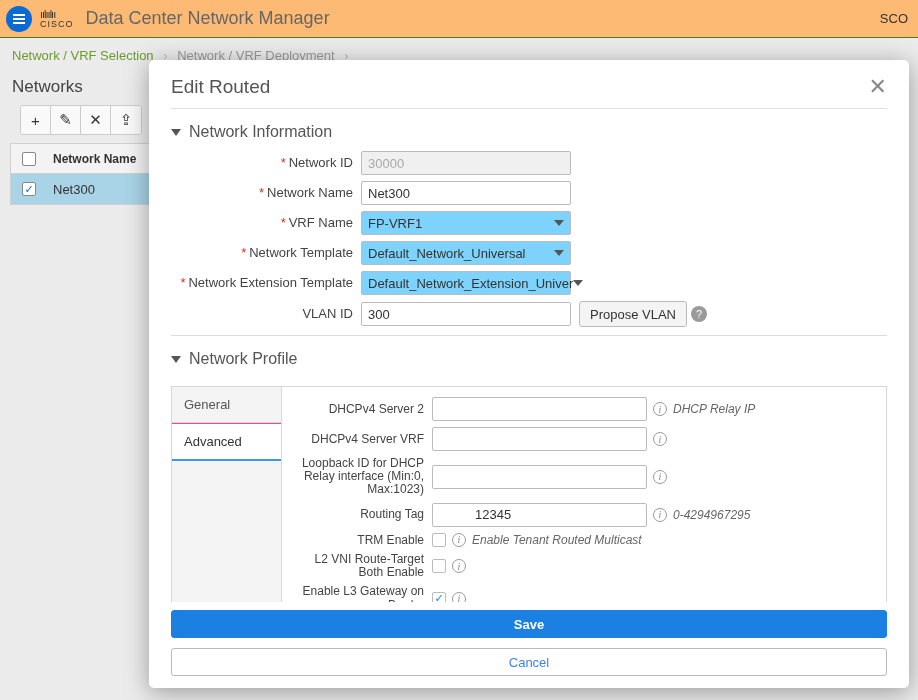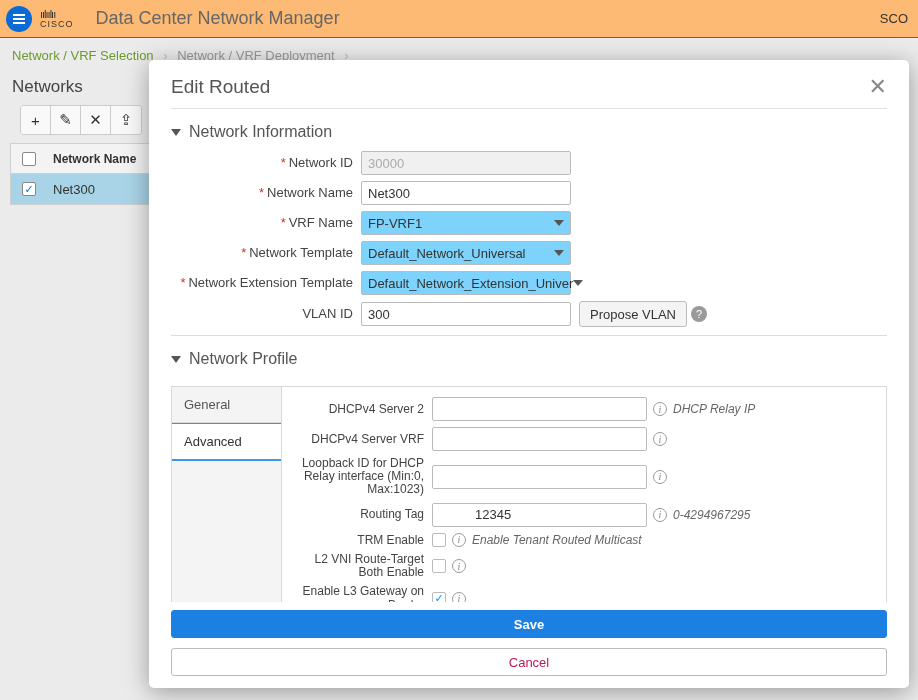--- a/index.html
+++ b/index.html
@@ -3,21 +3,21 @@
 <meta charset="utf-8">
 <style>
   * { box-sizing: border-box; font-family: Arial, Helvetica, sans-serif; }
   body { margin: 0; background: #fff; width: 918px; height: 700px; overflow: hidden; position: relative; }
   .dim-bg { width: 918px; height: 700px; background: rgba(0,0,0,0.08); position: absolute; top:0; left:0; }
   .topbar { height: 38px; background: #fdba74; border-bottom: 1px solid #4d7c0f; display:flex; align-items:center; padding-left:6px; }
   .menu-circle { width:26px; height:26px; border-radius:50%; background:#0a6ad6; display:flex; align-items:center; justify-content:center; margin-right:8px;}
   .menu-circle span{ display:block; width:12px; height:2px; background:#fff; position:relative;}
   .menu-circle span::before,.menu-circle span::after{content:"";position:absolute;width:12px;height:2px;background:#fff;left:0;}
   .menu-circle span::before{top:-4px;} .menu-circle span::after{top:4px;}
-  .cisco { font-size:9px; letter-spacing:1px; color:#333; margin-right:12px; line-height:0.9;}
+  .cisco { font-size:9px; letter-spacing:1px; color:#333; margin-right:2px; line-height:0.9;}
   .cisco-bars{letter-spacing:-1px;font-size:11px;color:#333;}
   .app-title{ font-size:18px; color:#666; font-weight:300;}
   .topbar-right{ margin-left:auto; padding-right:10px; font-size:13px; color:#333;}
   .breadcrumb{ padding:10px 12px; font-size:13px; color:#999;}
   .breadcrumb a{ color:#6a9c2d; text-decoration:none;}
   .bc-sep{ color:#bbb; margin:0 6px;}
   .page-head{ padding:4px 12px 8px; font-size:17px; color:#444;}
   .toolbar{ border:1px solid #ccc; border-radius:3px; display:inline-flex; margin-left:10px; overflow:hidden;}
   .toolbar button{ width:30px; height:28px; background:#f9f9f9; border:none; border-right:1px solid #ccc; font-size:15px; color:#333;}
   .toolbar button:last-child{border-right:none;}
@@ -56,21 +56,21 @@
   .divider{ height:1px; background:#dcdcdc; margin:8px 0 0;}
   .profile{ display:flex; margin-top:12px; height:230px; position:relative;}
   .tabs{ width:110px; border:1px solid #d8d8d8; border-right:none; background:#f4f4f4; margin-top:6px;}
   .tabs .tab{ padding:10px 12px; font-size:13px; color:#555; border-bottom:1px solid #d8d8d8;}
   .tabs .tab.active{ background:#fff; border-top:1px solid #ec4899; border-bottom:2px solid #3b99e8; color:#333;}
   .tabpane{ flex:1; border:1px solid #d8d8d8; margin-top:6px; padding:10px 8px; overflow:hidden;}
   .tabpane .form-label{ width:142px; font-size:12px;}
   .tabpane .txt{ width:215px;padding-left:42px;}
   .modal-foot{ padding:8px 22px 12px; display:flex; justify-content:flex-end; gap:10px;flex-direction:column;}
   .btn-primary{ background:#1c7fe2; border:1px solid #1c7fe2; color:#fff; height:28px; padding:0 16px; border-radius:3px; font-size:13px; font-weight:bold;}
-  .btn-secondary{ background:#fff; border:1px solid #bbb; color:#be185d; height:28px; padding:0 12px; border-radius:3px; font-size:13px;}
+  .btn-secondary{ background:#fff; border:1px solid #bbb; color:#3b82f6; height:28px; padding:0 12px; border-radius:3px; font-size:13px;}
 </style>
 </head>
 <body>
 
 <div class="dim-bg">
   <div class="topbar">
     <div class="menu-circle">
         <span></span>
       </div>
     <div style="margin-right:10px;">

